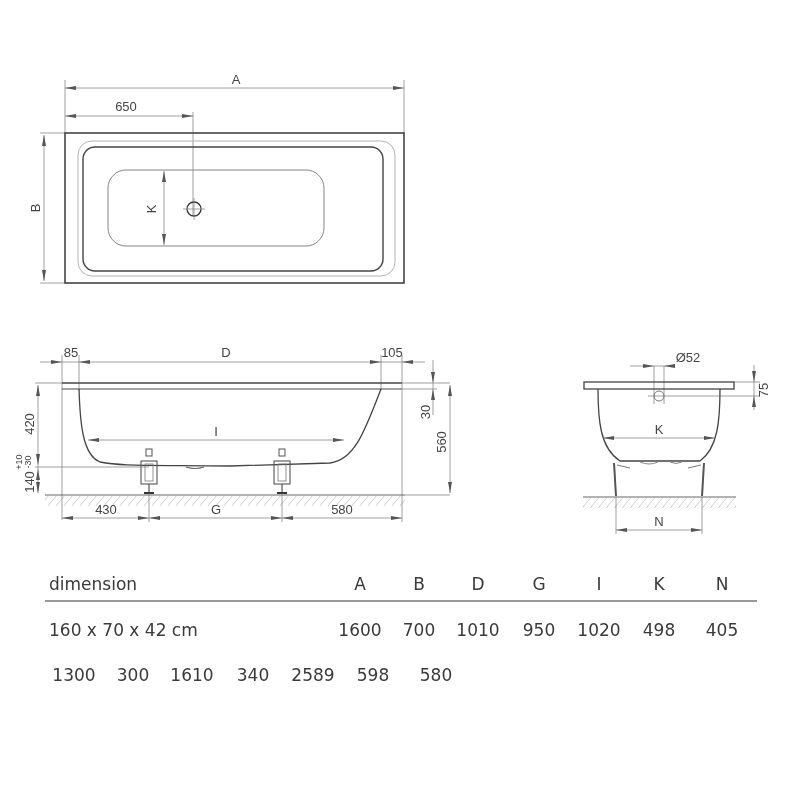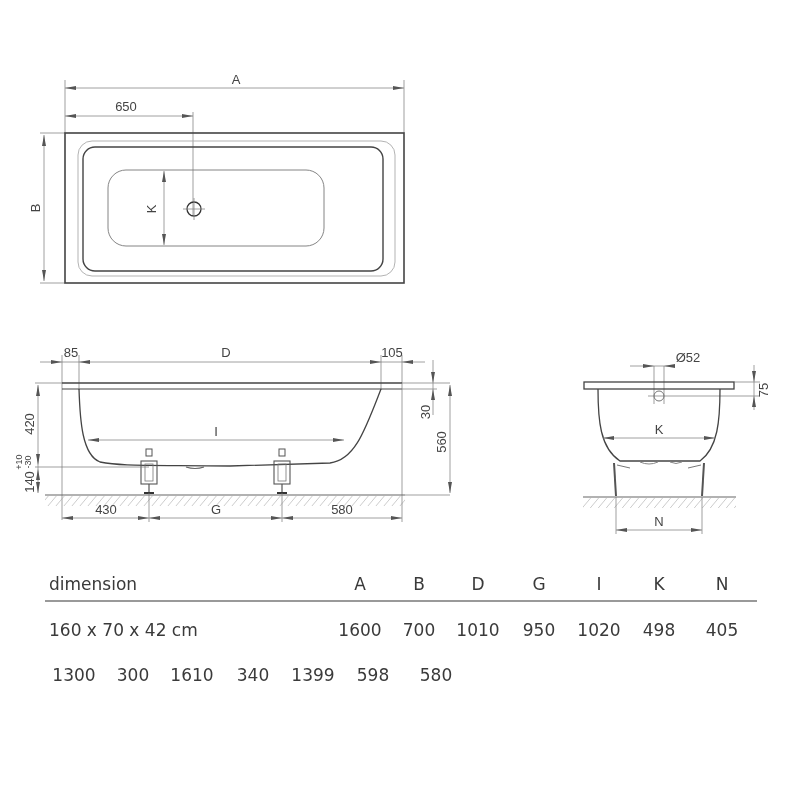--- a/index.html
+++ b/index.html
@@ -229,17 +229,17 @@
     <div class="cell cK">498</div>
     <div class="cell cN">405</div>
   </div>
 
 
   <div class="row data">
     <div class="cell cA">1300</div>
     <div class="cell cB">300</div>
     <div class="cell cD">1610</div>
     <div class="cell cG">340</div>
-    <div class="cell cI">1399</div>
+    <div class="cell cI">2589</div>
     <div class="cell cK">598</div>
     <div class="cell cN">580</div>
   </div>
 </div>
 
 </body></html>

